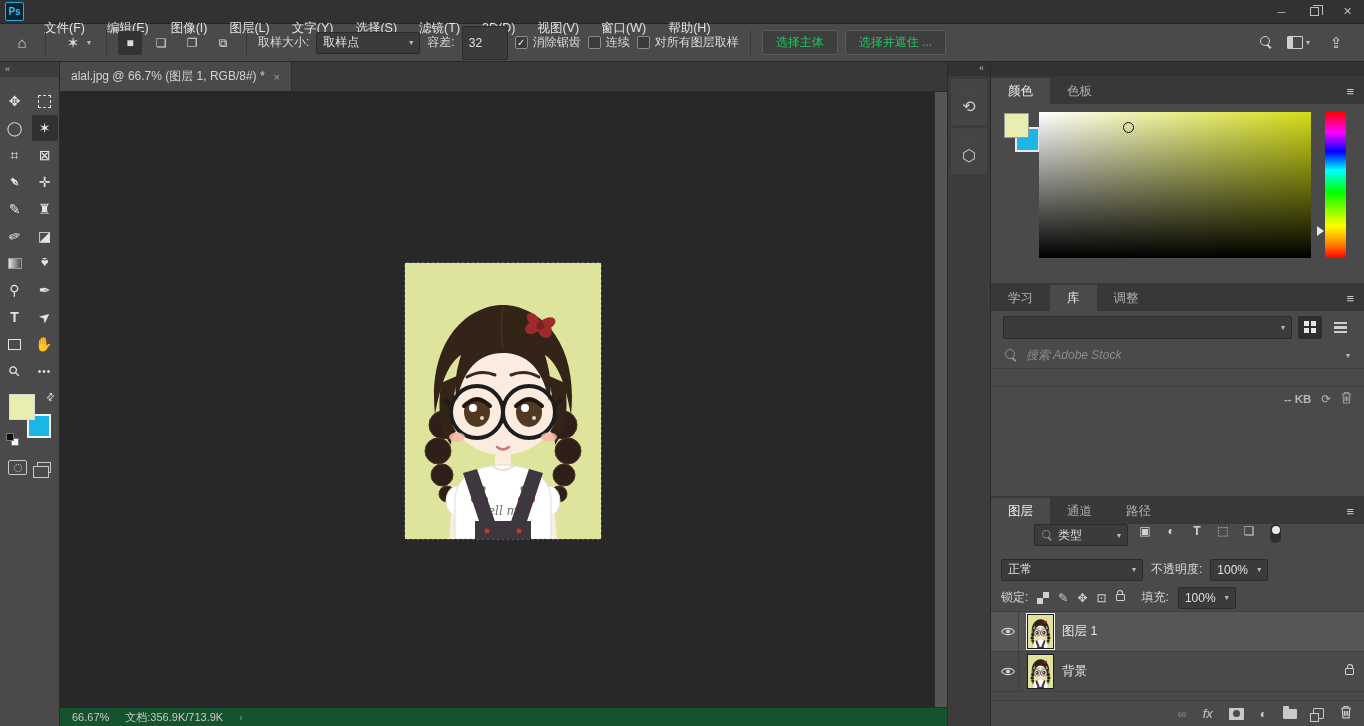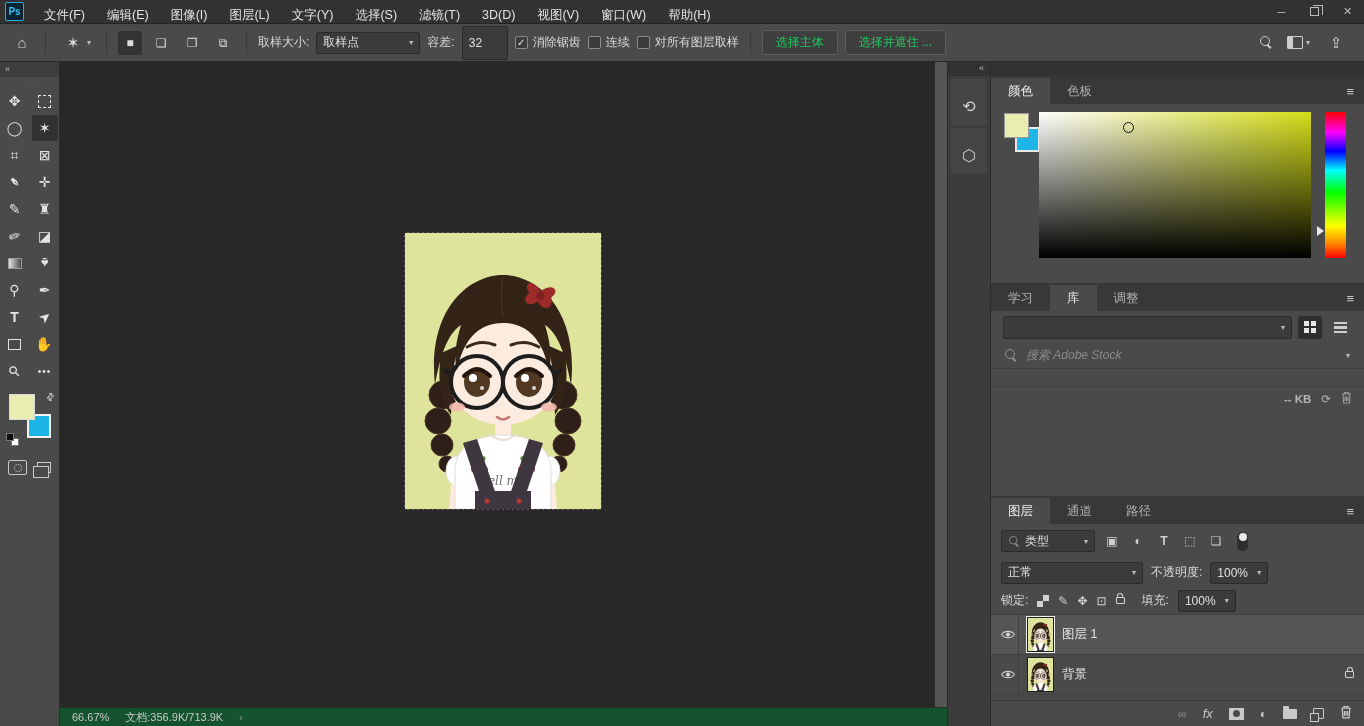--- a/index.html
+++ b/index.html
@@ -8,21 +8,21 @@
     font-family:"Liberation Sans", sans-serif;
     font-size:12px; color:#dadada; background:#323232;
     -webkit-user-select:none; user-select:none;
   }
   
   .titlebar { height:24px; background:#323232; display:flex; align-items:center; border-bottom:1px solid #242424; }
   .ps-logo { width:19px; height:19px; margin:0 9px 0 5px; border:1px solid #2fa8dc; border-radius:2px;
     background:#0b2433; color:#34c3f5; font-size:10px; font-weight:bold;
     display:flex; align-items:center; justify-content:center; }
   .menus { display:flex; height:100%; }
-  .menu-item { padding:4px 11px; line-height:23px; font-size:12.5px; color:#e2e2e2; cursor:default; }
+  .menu-item { padding:17px 11px; line-height:23px; font-size:12.5px; color:#e2e2e2; cursor:default; }
   .win-controls { margin-left:auto; display:flex; height:100%; }
   .win-btn { width:33px; display:flex; align-items:center; justify-content:center; color:#bdbdbd; font-size:11px; }
   .win-restore-glyph { width:9px; height:9px; border:1px solid #bdbdbd; position:relative; }
   .win-restore-glyph:before { content:''; position:absolute; left:2px; top:-3px; width:9px; height:9px; border:1px solid #bdbdbd; border-bottom:none; border-left:none; }
   
   .optionsbar { height:38px; background:#4a4a4a; border-bottom:1px solid #292929; display:flex; align-items:center; padding:0 10px; gap:7px; }
   .ob-sep { width:1px; height:25px; background:#3a3a3a; margin:0 4px; flex:none; }
   .ob-icon { color:#d6d6d6; font-size:15px; width:24px; text-align:center; }
   .tool-preset { display:flex; align-items:center; gap:2px; padding:2px 4px; border-radius:2px; }
   .chev { font-size:8px; color:#bdbdbd; }
@@ -116,21 +116,21 @@
   .grid-glyph { width:12px; height:12px; display:grid; grid-template-columns:5px 5px; gap:2px; }
   .grid-glyph i { background:#e6e6e6; height:5px; }
   .list-glyph { width:13px; height:11px; border-top:2.5px solid #cfcfcf; border-bottom:2.5px solid #cfcfcf; position:relative; }
   .list-glyph:before { content:''; position:absolute; left:0; right:0; top:2.5px; height:2.5px; background:#cfcfcf; }
   .lib-search { height:26px; display:flex; align-items:center; gap:8px; padding:0 14px; border-bottom:1px solid #3e3e3e; flex:none; }
   .lib-search .ph { color:#8a8a8a; font-style:italic; flex:1; }
   .lib-msg { flex:1; display:flex; flex-direction:column; align-items:center; justify-content:center; gap:2px; color:#9b9b9b; font-size:12px; text-align:center; }
   .lib-foot { height:24px; display:flex; align-items:center; justify-content:flex-end; gap:10px; padding:0 12px; color:#b5b5b5; border-top:1px solid #404040; flex:none; font-size:11.5px;margin-top:17px; }
   
   .panel-layers { flex:1; }
-  .lay-filter { height:31px; display:flex; align-items:center; gap:8px; padding:17px 10px; flex:none; }
+  .lay-filter { height:31px; display:flex; align-items:flex-start; gap:8px; padding:0 10px; flex:none;margin-left:33px; }
   .type-dd { width:94px; height:22px; gap:4px; }
   .ficon { color:#d2d2d2; font-size:12px; width:18px; text-align:center; }
   .fToggle { width:11px; height:19px; background:#2e2e2e; border-radius:6px; position:relative; margin-left:4px; }
   .fToggle:before { content:''; position:absolute; left:1.5px; top:1.5px; width:8px; height:8px; border-radius:50%; background:#e8e8e8; }
   .lay-blend { height:29px; display:flex; align-items:center; gap:8px; padding:0 10px; flex:none; }
   .blend-dd { width:142px; height:22px; }
   .val-dd { width:58px; height:22px; }
   .lay-lock { height:28px; display:flex; align-items:center; gap:9px; padding:0 10px; flex:none; border-bottom:1px solid #404040; }
   .lock-ico { color:#d2d2d2; font-size:12px; }
   .checker { width:12px; height:12px; background:conic-gradient(#d2d2d2 0 25%,#4a4a4a 0 50%,#d2d2d2 0 75%,#4a4a4a 0); }
@@ -346,20 +346,26 @@
     </div>
     <div class="tb-bottom">
       <span class="qm-btn">
           <i></i>
         </span>
       <span class="sm-btn"></span>
     </div>
   </div>
 
   <div class="center">
+    <div class="tabbar">
+      <div class="doc-tab">
+        <span>alal.jpg @ 66.7% (图层 1, RGB/8#) *</span>
+        <span class="close">×</span>
+      </div>
+    </div>
     <div class="canvas">
       <div class="artwork">
         <svg width="196" height="276" viewBox="0 0 196 276">
             <use href="#girl"></use>
           </svg>
       </div>
       <div class="vscroll"></div>
     </div>
     <div class="statusbar">
       <span>66.67%</span>

